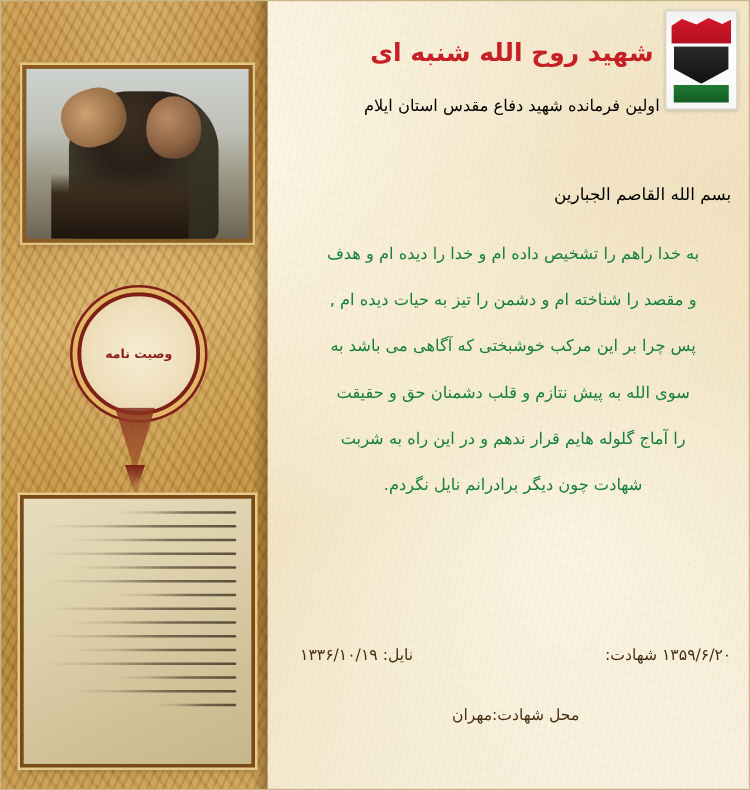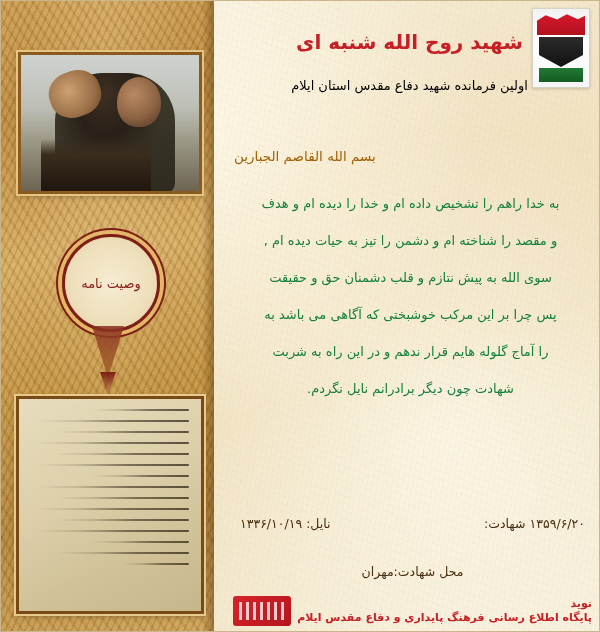--- a/index.html
+++ b/index.html
@@ -125,23 +125,23 @@
     border-radius: 50%;
     background: radial-gradient(circle at 50% 50%, #f6ecd2 0%, #efe0bd 58%, #e2cb9c 100%);
     border: 3px solid #7d1f16;
     box-shadow: 0 0 0 4px #e3b767, 0 0 0 6px #7d1f16, 0 2px 5px rgba(60,30,5,0.4);
     display: flex;
     align-items: center;
     justify-content: center;
   }
   .medallion-label {
     font-family: "DejaVu Sans", sans-serif;
-    font-size: 13px;
+    font-size: 10px;
     color: #8d2119;
-    font-weight: normal;
+    font-weight: bold;
     letter-spacing: 0.5px;
   }
   .medallion-tail {
     position: absolute;
     left: 92px;
     top: 326px;
     width: 32px;
     height: 52px;
     background:
       linear-gradient(to bottom, rgba(125,31,22,0.9), rgba(125,31,22,0.35)),
@@ -216,22 +216,22 @@
     left: 18px;
     text-align: center;
     color: #000000;
     font-size: 13px;
   }
   .basmala {
     position: absolute;
     top: 148px;
     right: 24px;
     left: 20px;
-    text-align: left;
-    color: #a16207;
+    text-align: right;
+    color: #000000;
     font-size: 13.5px;
   }
   .body-text {
     position: absolute;
     top: 186px;
     right: 22px;
     left: 20px;
     color: #15803d;
     font-size: 13px;
     line-height: 35px;
@@ -396,22 +396,22 @@
   </div>
 
   <div class="content">
     <div class="title">شهید روح الله شنبه ای</div>
     <div class="subtitle">اولین فرمانده شهید دفاع مقدس استان ایلام</div>
     <div class="basmala">بسم الله القاصم الجبارین</div>
 
     <div class="body-text">
       <p>به خدا راهم را تشخیص داده ام و خدا را دیده ام و  هدف</p>
       <p>و مقصد را  شناخته ام و  دشمن را تیز به حیات دیده ام ,</p>
+      <p>پس چرا بر این مرکب خوشبختی که آگاهی می باشد به</p>
       <p>سوی الله به پیش نتازم و قلب دشمنان  حق و  حقیقت</p>
-      <p>پس چرا بر این مرکب خوشبختی که آگاهی می باشد به</p>
       <p>را  آماج گلوله  هایم  قرار  ندهم و در این راه به شربت</p>
       <p>شهادت چون دیگر برادرانم نایل نگردم.</p>
     </div>
 
     <div class="dates-row">
       <span>
         <span>۱۳۵۹/۶/۲۰</span>
         <span>شهادت:</span>
       </span>
       <span>
@@ -424,22 +424,15 @@
       <span>محل شهادت:</span><span>مهران</span>
     </div>
   </div>
 
   <div class="emblem">
     <div class="emblem-top"></div>
     <div class="emblem-mid"></div>
     <div class="emblem-bottom"></div>
   </div>
 
-  <div class="footer-logo">
-    <div class="footer-text">
-      <div>نوید</div>
-      <div class="line2">پایگاه اطلاع رسانی فرهنگ پایداری و دفاع مقدس ایلام</div>
-    </div>
-    <div class="footer-mark"></div>
-  </div>
 
   <div class="page-border"></div>
 </div>
 
 </body></html>

